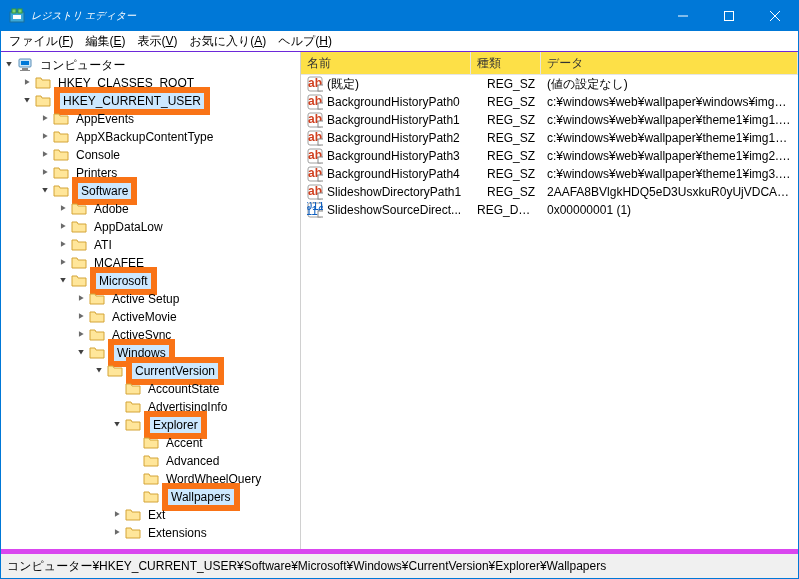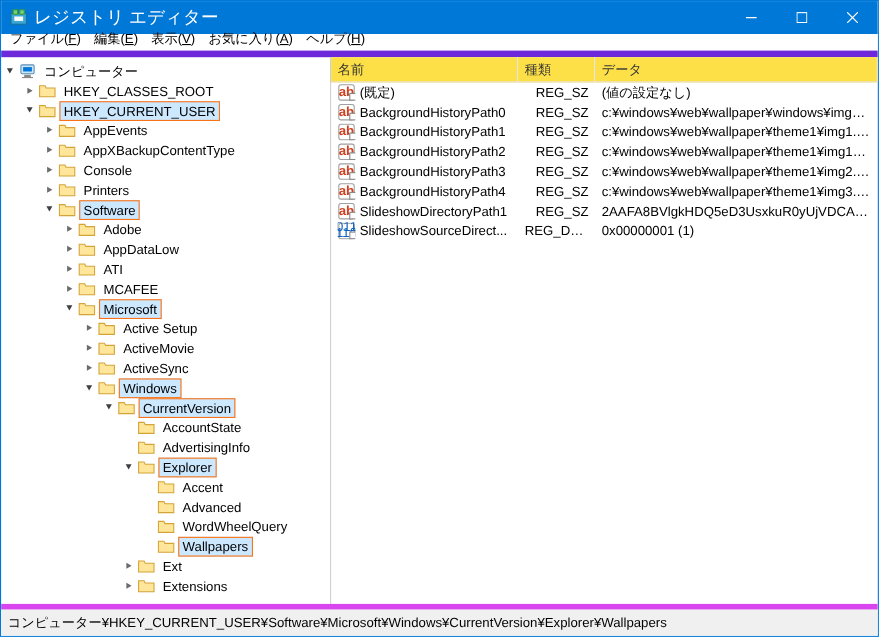--- a/index.html
+++ b/index.html
@@ -1,36 +1,36 @@
 <!DOCTYPE html>
 <html><head>
 <meta charset="utf-8">
 <style>
 * { box-sizing: border-box; margin: 0; padding: 0; font-family: "Yu Gothic UI", "Meiryo UI", "Segoe UI", sans-serif; font-size: 12px; }
 body { background: #fff; width: 799px; height: 579px; border: 1px solid #0078d7; display: flex; flex-direction: column; overflow: hidden; }
 
 .titlebar { background: #0078d7; color: #fff; height: 30px; display: flex; align-items: center; padding-left: 8px; }
 .titlebar .app-icon { width: 16px; height: 16px; margin-right: 6px; }
-.titlebar .title { flex: 1; font-size: 16px; }
+.titlebar .title { flex: 1; font-size: 10px; font-style: italic; }
 .titlebar .win-btn { width: 46px; height: 30px; display: flex; align-items: center; justify-content: center; color: #fff; }
 
-.menubar { height: 21px; display: flex; align-items: flex-end; padding: 0 2px; border-bottom: 6px solid #6d28d9; background: #fff; }
+.menubar { height: 21px; display: flex; align-items: flex-start; padding: 0 2px; border-bottom: 1px solid #6d28d9; background: #fff; }
 .menubar .menu-item { padding: 2px 6px; cursor: default; }
 .menubar .menu-item u { text-decoration: underline; }
 
 .workarea { flex: 1; display: flex; min-height: 0; }
 
 .tree-panel { width: 300px; overflow: auto; border-right: 1px solid #d0d0d0; padding: 4px 0; position: relative; }
 .tree-node { white-space: nowrap; }
 .tree-row { display: flex; align-items: center; height: 18px; padding-right: 8px; }
 .twisty { width: 16px; display: inline-flex; justify-content: center; color: #6b6b6b; font-size: 10px; }
 .twisty.open { color: #404040; }
 .folder-icon, .computer-icon { width: 16px; height: 16px; margin-right: 3px; flex: none; }
 .node-label { padding: 1px 3px; border: 1px solid transparent; }
-.node-label.sel { background: #cce8ff; border: 1px solid #f97316; }
+.node-label.sel { background: #cce8ff; border: 6px solid #f97316; }
 .tree-children { padding-left: 18px; }
 .tree-panel::-webkit-scrollbar, .list-panel::-webkit-scrollbar, .hscroll::-webkit-scrollbar { width: 17px; height: 17px; }
 .tree-panel::-webkit-scrollbar-thumb, .list-panel::-webkit-scrollbar-thumb, .hscroll::-webkit-scrollbar-thumb { background: #c1c1c1; }
 .tree-panel::-webkit-scrollbar-track, .list-panel::-webkit-scrollbar-track, .hscroll::-webkit-scrollbar-track { background: #f0f0f0; }
 .tree-panel::-webkit-scrollbar-button, .list-panel::-webkit-scrollbar-button, .hscroll::-webkit-scrollbar-button { background: #f0f0f0; height: 17px; width: 17px; }
 
 .list-panel { flex: 1; display: flex; flex-direction: column; min-width: 0; }
 .list-header { display: flex; height: 23px; border-bottom: 1px solid #e5e5e5; background: #fde047; }
 .list-header .col { padding: 3px 6px; border-right: 1px solid #e5e5e5; color: #333; }
 .col-name-h { width: 170px; } .col-type-h { width: 70px; } .col-data-h { flex: 1; }

